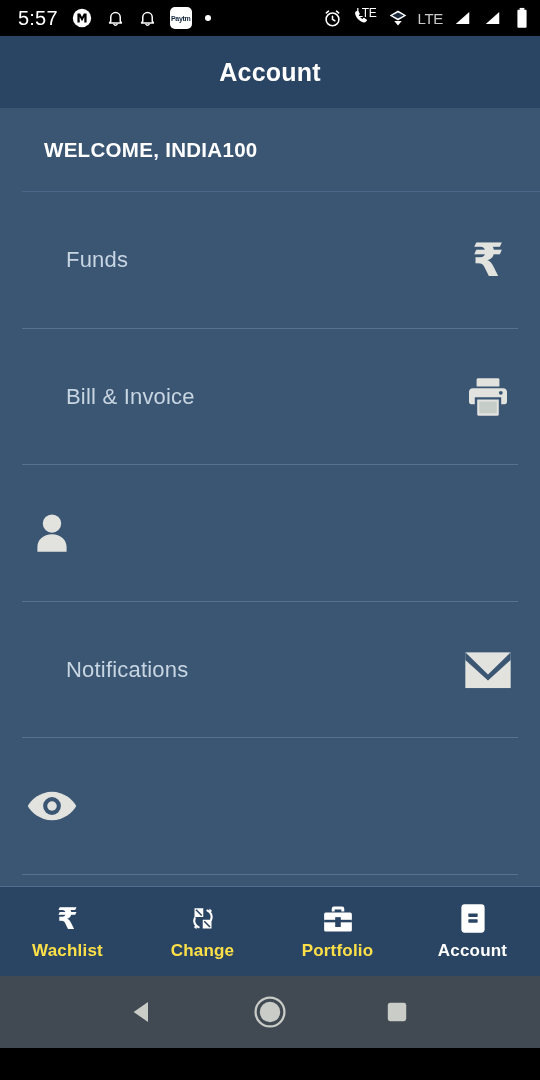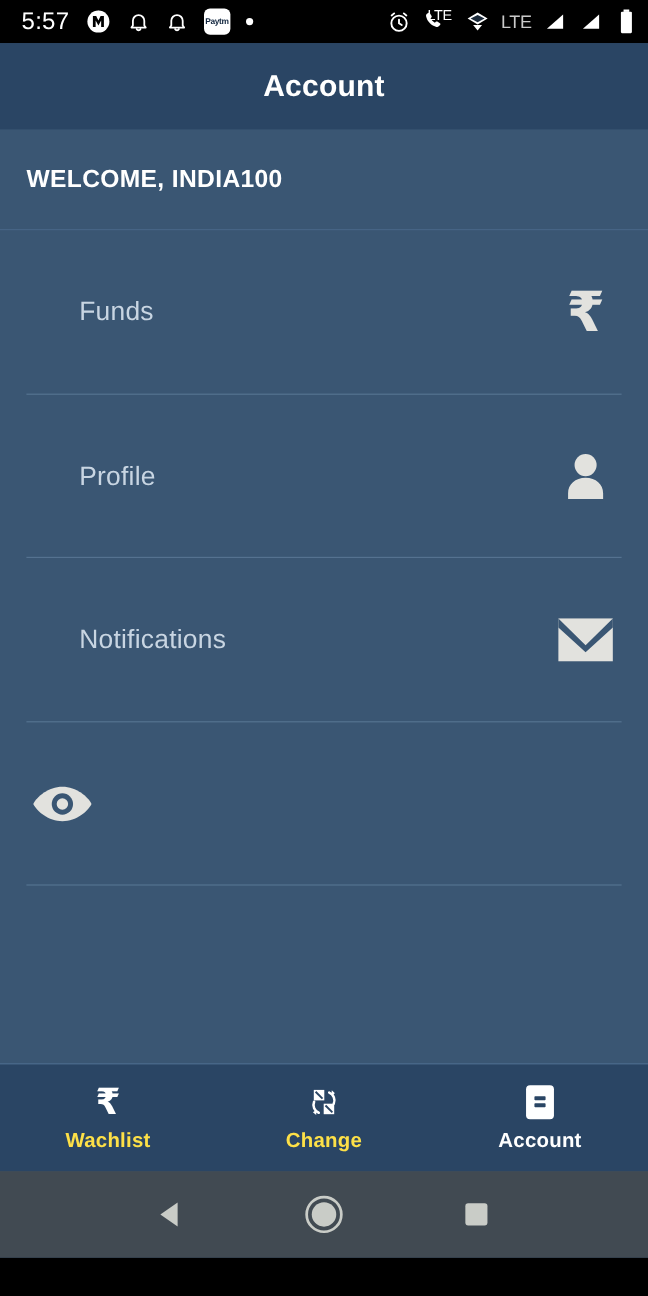--- a/index.html
+++ b/index.html
@@ -98,20 +98,21 @@
 
   
   #welcome {
     flex: 0 0 84px;
     background: #3a5673;
     display: flex;
     align-items: center;
     padding-left: 22px;
     box-sizing: border-box;
     border-bottom: 1px solid #4a688a;
+    margin-left: 22px;
   }
   #welcome .wtext {
     color: #ffffff;
     font-size: 20.5px;
     font-weight: bold;
     letter-spacing: .3px;
   }
 
   
   #menu-list {
@@ -311,23 +312,34 @@
 
   <div id="menu-list">
 
     <div class="menu-row">
       <span class="menu-label">Funds</span>
       <span class="menu-icon">
         <span class="rupee-glyph">₹</span>
       </span>
     </div>
 
-
     <div class="menu-row">
-      <span class="menu-label">Profile</span>
+      <span class="menu-label">Bill &amp; Invoice</span>
+      <span class="menu-icon">
+        <svg width="50" height="48" viewBox="0 0 24 24" fill="#e2e2de">
+          <path d="M7 2.6h10c.4 0 .7.3.7.7v3.4H6.3V3.3c0-.4.3-.7.7-.7z"></path>
+          <path d="M4.3 7.6h15.4c1 0 1.8.8 1.8 1.8v5.1c0 .6-.5 1.1-1.1 1.1h-1.8v-3.5H5.4v3.5H3.6c-.6 0-1.1-.5-1.1-1.1V9.4c0-1 .8-1.8 1.8-1.8z"></path>
+          <circle cx="18.4" cy="9.9" r=".95" fill="#3a5673"></circle>
+          <path d="M6.6 13.3h10.8v7.5c0 .3-.3.6-.6.6H7.2c-.3 0-.6-.3-.6-.6z"></path>
+          <path d="M7.6 14.3h8.8v5.8H7.6z" fill="#c6cdc8"></path>
+        </svg>
+      </span>
+    </div>
+
+    <div class="menu-row">
       <span class="menu-icon">
         <svg width="48" height="50" viewBox="0 0 24 24" fill="#e2e2de">
           <circle cx="12" cy="7.3" r="4.6"></circle>
           <path d="M12 12.6c-4.3 0-7.3 2.8-7.3 6.4v2.4h14.6v-2.4c0-3.6-3-6.4-7.3-6.4z"></path>
         </svg>
       </span>
     </div>
 
     <div class="menu-row">
       <span class="menu-label">Notifications</span>
@@ -369,20 +381,31 @@
           <path d="M13 13.8 L17.6 18.4" stroke="#2a4564" stroke-width="1.3"></path>
           <path d="M15.5 5.2a5.6 5.6 0 0 1 3 7.4" stroke-linecap="round"></path>
           <path d="M17.2 3.6 L19.3 5.6 L16.9 7.1" fill="#ffffff" stroke="none"></path>
           <path d="M8.5 18.6a5.6 5.6 0 0 1-3.1-7.3" stroke-linecap="round"></path>
           <path d="M6.8 20.2 L4.6 18.3 L7 16.7" fill="#ffffff" stroke="none"></path>
         </svg>
       </span>
       <span class="nav-label">Change</span>
     </div>
 
+    <div class="nav-item">
+      <span class="nav-icon">
+        <svg width="32" height="30" viewBox="0 0 24 22" fill="#ffffff">
+          <path d="M9 1.6h6a1.7 1.7 0 0 1 1.7 1.7v2.1h-2.2V3.8H9.5v1.6H7.3V3.3A1.7 1.7 0 0 1 9 1.6z"></path>
+          <rect x="1.6" y="6.2" width="20.8" height="14.2" rx="1.2"></rect>
+          <rect x="9.9" y="9.6" width="4.2" height="7.4" fill="#2a4564"></rect>
+          <rect x="1.6" y="11.6" width="20.8" height="1.9" fill="#2a4564"></rect>
+        </svg>
+      </span>
+      <span class="nav-label">Portfolio</span>
+    </div>
 
     <div class="nav-item active">
       <span class="nav-icon">
         <svg width="26" height="31" viewBox="0 0 20 24" fill="#ffffff">
           <rect x="1" y="1" width="18" height="22" rx="2.6"></rect>
           <rect x="6.4" y="8.2" width="7.2" height="2.6" rx=".5" fill="#2a4564"></rect>
           <rect x="6.4" y="12.6" width="7.2" height="2.6" rx=".5" fill="#2a4564"></rect>
         </svg>
       </span>
       <span class="nav-label">Account</span>

